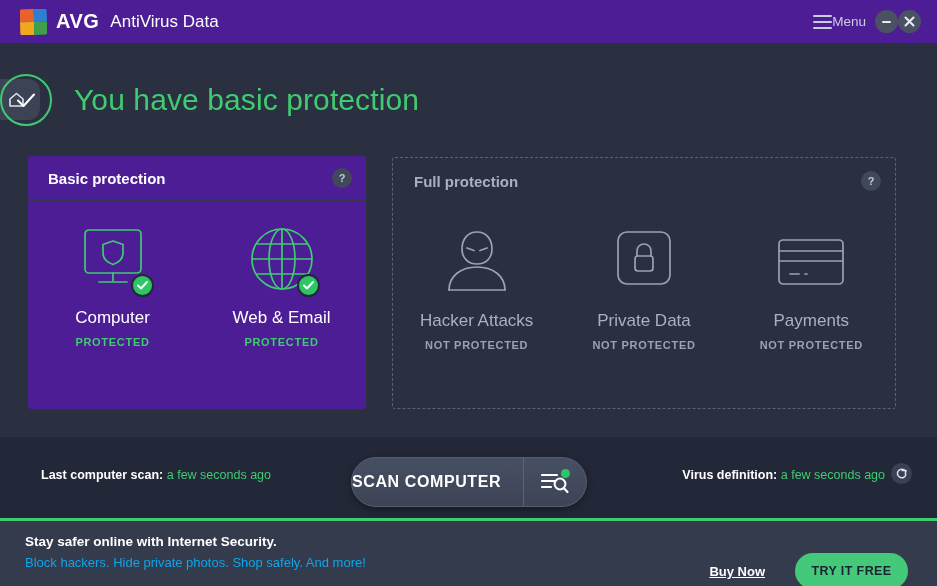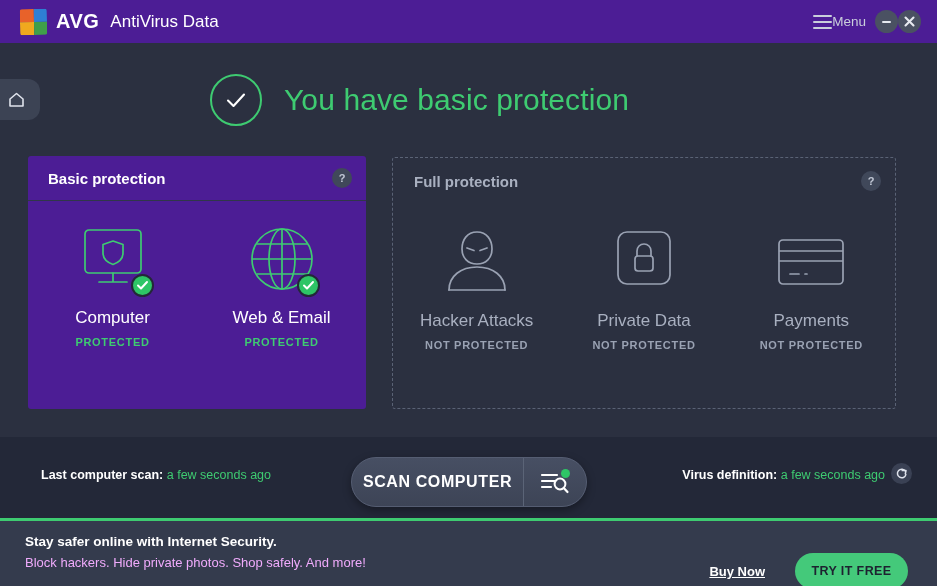--- a/index.html
+++ b/index.html
@@ -67,21 +67,21 @@
     width: 48px; height: 41px;
     background: #3c4354;
     border-radius: 0 12px 12px 0;
     display: flex; align-items: center; justify-content: center;
     cursor: pointer;
   }
 
   
   .status {
     position: absolute; left: 0; top: 74px; width: 789px;
-    display: flex; align-items: center; justify-content: center; gap: 22px; margin-left: 25px;
+    display: flex; align-items: center; gap: 22px;
   }
   .status-ring {
     width: 52px; height: 52px; border-radius: 50%;
     border: 2px solid #3ecb71;
     display: flex; align-items: center; justify-content: center;
   }
   .status-text { font-size: 30px; color: #3ecb71; font-weight: normal; letter-spacing: .1px;}
 
   
   .panel-basic {
@@ -165,21 +165,21 @@
     width: 236px; height: 50px;
     background: linear-gradient(180deg,#474f63 0%, #3d4456 100%);
     border: 1px solid #555d72;
     border-radius: 25px;
     display: flex; align-items: center;
     box-shadow: 0 3px 9px rgba(0,0,0,.35);
     cursor: pointer;
     overflow: hidden;
   }
   .scanbtn-label {
-    flex: 1; text-align: center;
+    flex: 1; 
     font-size: 16px; font-weight: bold; letter-spacing: .6px; color: #ffffff;
   }
   .scanbtn-sep { width: 1px; height: 50px; background: #5c melhores; }
   .scanbtn-sep { width: 1px; height: 50px; background: #5b6477; }
   .scanbtn-icon {
     width: 62px; height: 50px;
     display: flex; align-items: center; justify-content: center;
     position: relative;
   }
   .scan-dot {
@@ -191,21 +191,21 @@
   .promo-rule {
     position: absolute; left: 0; top: 518px; width: 937px; height: 3px;
     background: #3ecb71;
   }
   .promo {
     position: absolute; left: 0; top: 521px; width: 937px; height: 65px;
     background: #343b4d;
   }
   .promo-text { position: absolute; left: 25px; top: 13px; }
   .promo-title { font-size: 13.5px; font-weight: bold; color: #ffffff; }
-  .promo-sub { font-size: 13px; color: #f0abfc; margin-top: 6px; }
+  .promo-sub { font-size: 13px; color: #0ea5e9; margin-top: 6px; }
   .buy-now {
     position: absolute; right: 172px; top: 43px;
     font-size: 13px; font-weight: bold; color: #ffffff;
     text-decoration: underline; cursor: pointer; text-align: center;
   }
   .try-free {
     position: absolute; right: 29px; top: 32px;
     width: 113px; height: 36px; border-radius: 18px;
     background: #44c97a;
     color: #1d2230; font-size: 12.5px; font-weight: bold; letter-spacing: .4px;

